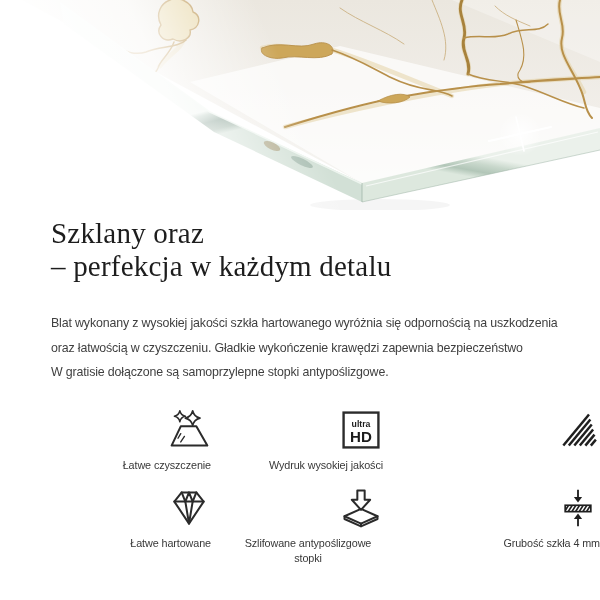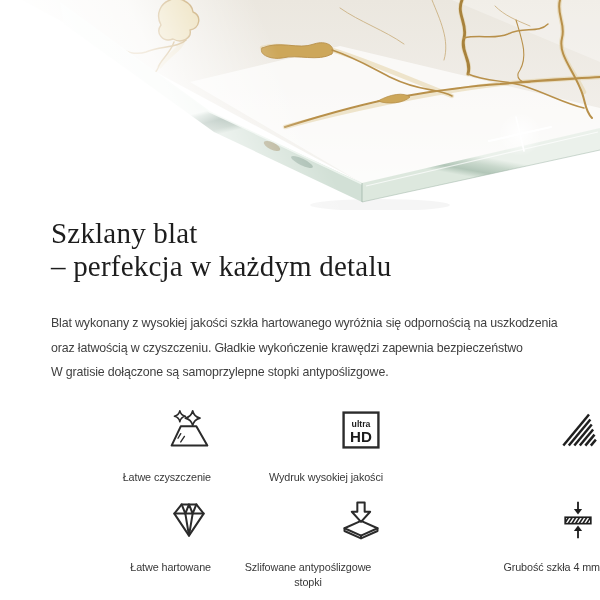--- a/index.html
+++ b/index.html
@@ -13,21 +13,21 @@
   .content{padding:0 40px 0 51px;}
   .heading{font-family:"Liberation Serif","DejaVu Serif",serif;font-weight:400;
            font-size:29px;line-height:33px;color:#1d1d1d;margin:7px 0 0 0;letter-spacing:.2px;}
   .body-text{margin:28px 0 0 0;font-size:12.4px;line-height:24.5px;color:#3f3f3f;letter-spacing:-0.15px;}
   .body-text .line{white-space:nowrap;}
 
   
   .features{display:grid;grid-template-columns:211px 172px 217px;row-gap:13px;margin-top:23px;width:600px;}
   .feature{display:flex;flex-direction:column;align-items:flex-end;}
   .feature svg{width:44px;height:44px;display:block;}
-  .feature-label{margin-top:18px;font-size:10.8px;line-height:15px;color:#383838;
+  .feature-label{margin-top:6px;font-size:10.8px;line-height:15px;color:#383838;
                  text-align:center;max-width:150px;letter-spacing:-0.1px;}
   .icon-stroke{stroke:#2b2b2b;fill:none;stroke-width:2.2;stroke-linejoin:round;stroke-linecap:round;}
 </style>
 </head>
 <body>
 
 <div class="page">
 
   <svg class="hero" viewBox="0 0 600 210" aria-hidden="true">
     <defs>
@@ -116,21 +116,21 @@
 
     <g>
       <circle cx="520" cy="134" r="22" fill="url(#gGlow)"></circle>
       <path d="M489,141 L551,127" stroke="#ffffff" stroke-width="2.2" stroke-linecap="round"></path>
       <path d="M516,117 L524,151" stroke="#ffffff" stroke-width="1.6" stroke-linecap="round"></path>
     </g>
   </svg>
 
   <div class="content">
     <h1 class="heading">
-      <div>Szklany blat</div>
+      <div>Szklany oraz</div>
       <div>– perfekcja w każdym detalu</div>
     </h1>
     <div class="body-text">
       <div class="line">Blat wykonany z wysokiej jakości szkła hartowanego wyróżnia się odpornością na uszkodzenia</div>
       <div class="line">oraz łatwością w czyszczeniu. Gładkie wykończenie krawędzi zapewnia bezpieczeństwo</div>
       <div class="line">W gratisie dołączone są samoprzylepne stopki antypoślizgowe.</div>
     </div>
   </div>
 
   <div class="features">

